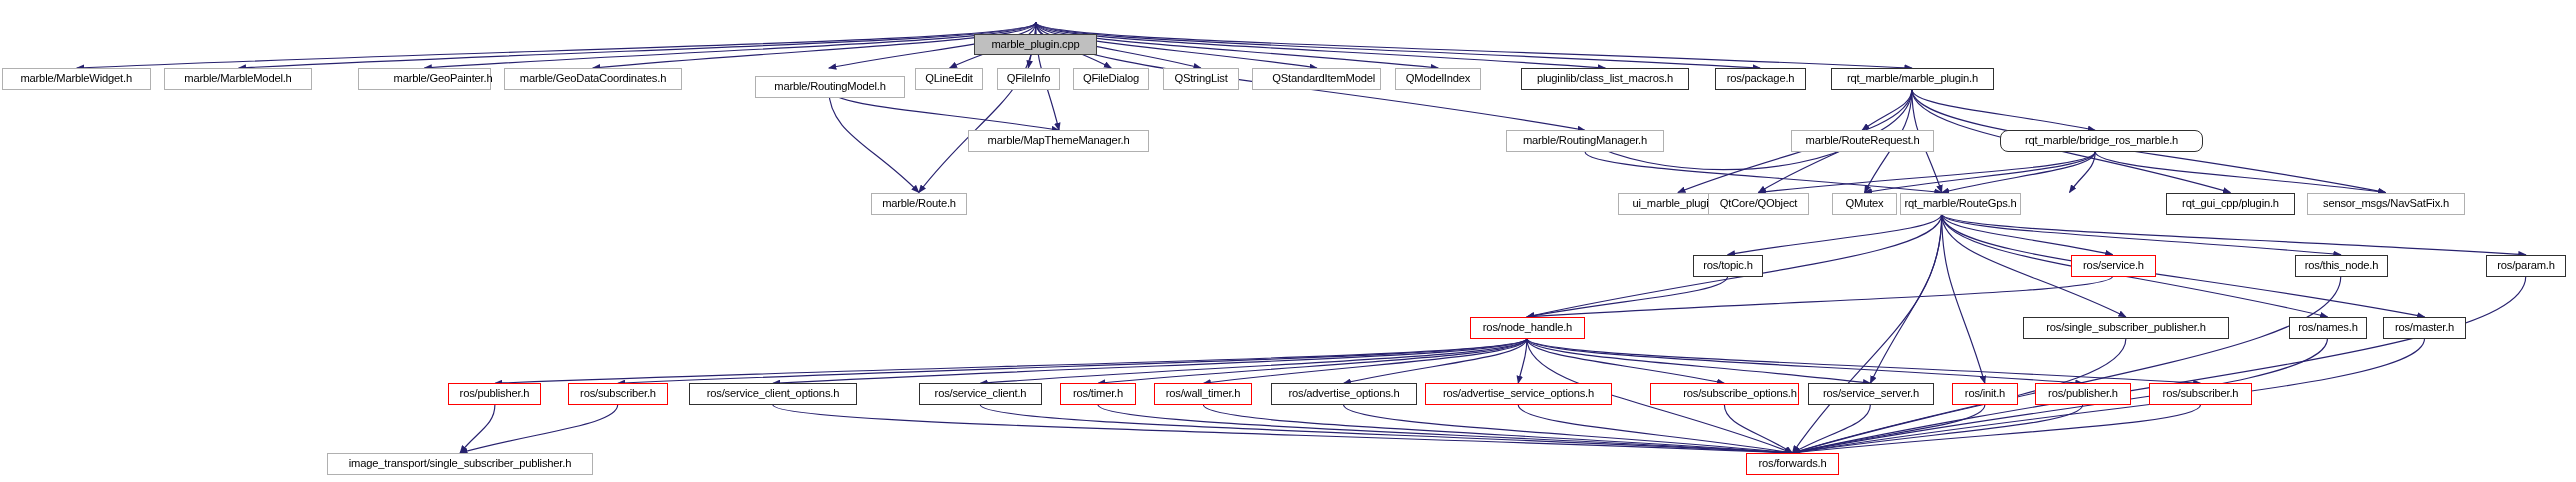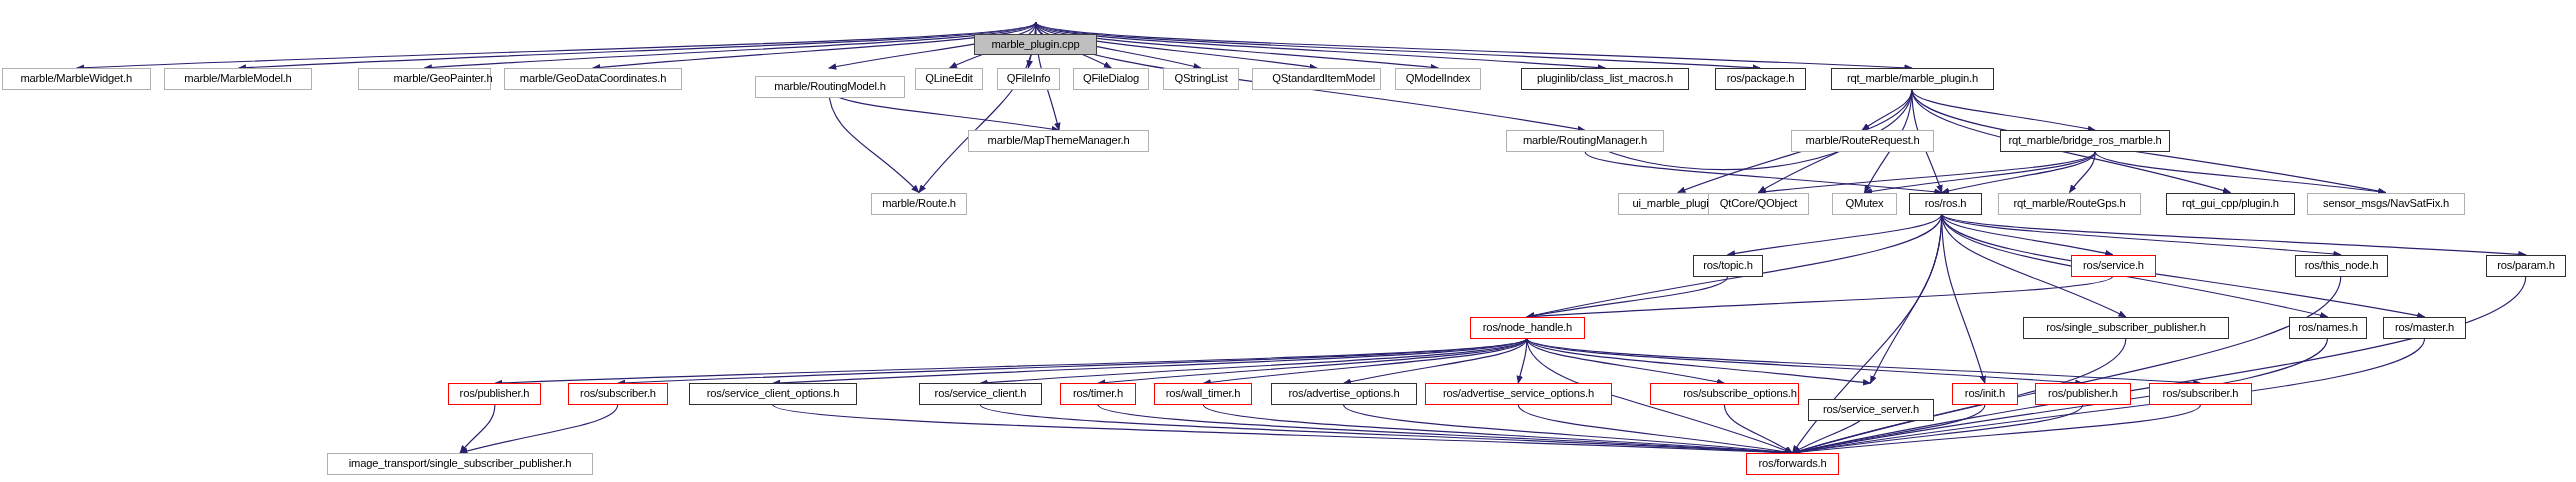--- a/index.html
+++ b/index.html
@@ -181,39 +181,39 @@
       </div>
       <div class="node " style="left: 968px; top: 130px; width: 181px;">
         <span class="node-label">marble/MapThemeManager.h</span>
       </div>
       <div class="node " style="left: 1506px; top: 130px; width: 158px;">
         <span class="node-label">marble/RoutingManager.h</span>
       </div>
       <div class="node " style="left: 1791px; top: 130px; width: 143px;">
         <span class="node-label">marble/RouteRequest.h</span>
       </div>
-      <div class="node black" style="left: 2000px; top: 130px; width: 170px;">
+      <div class="node black" style="left: 2000px; top: 130px; width: 203px; border-radius: 8px;">
         <span class="node-label">rqt_marble/bridge_ros_marble.h</span>
       </div>
       <div class="node " style="left: 871px; top: 193px; width: 96px;">
         <span class="node-label">marble/Route.h</span>
       </div>
       <div class="node " style="left: 1618px; top: 193px; width: 120px;">
         <span class="node-label">ui_marble_plugin.h</span>
       </div>
       <div class="node " style="left: 1708px; top: 193px; width: 101px;">
         <span class="node-label">QtCore/QObject</span>
       </div>
       <div class="node " style="left: 1832px; top: 193px; width: 65px;">
         <span class="node-label">QMutex</span>
       </div>
       <div class="node black" style="left: 1909px; top: 193px; width: 73px;">
         <span class="node-label">ros/ros.h</span>
       </div>
-      <div class="node " style="left: 1998px; top: 193px; width: 143px;">
+      <div class="node " style="left: 1900px; top: 193px; width: 121px;">
         <span class="node-label">rqt_marble/RouteGps.h</span>
       </div>
       <div class="node black" style="left: 2166px; top: 193px; width: 129px;">
         <span class="node-label">rqt_gui_cpp/plugin.h</span>
       </div>
       <div class="node " style="left: 2307px; top: 193px; width: 158px;">
         <span class="node-label">sensor_msgs/NavSatFix.h</span>
       </div>
       <div class="node black" style="left: 1693px; top: 255px; width: 70px;">
         <span class="node-label">ros/topic.h</span>
@@ -259,21 +259,21 @@
       </div>
       <div class="node black" style="left: 1271px; top: 383px; width: 146px;">
         <span class="node-label">ros/advertise_options.h</span>
       </div>
       <div class="node red" style="left: 1425px; top: 383px; width: 187px;">
         <span class="node-label">ros/advertise_service_options.h</span>
       </div>
       <div class="node red" style="left: 1650px; top: 383px; width: 149px; padding-left: 36px;">
         <span class="node-label">ros/subscribe_options.h</span>
       </div>
-      <div class="node black" style="left: 1808px; top: 383px; width: 126px; margin-top: 16px;">
+      <div class="node black" style="left: 1808px; top: 383px; width: 126px;">
         <span class="node-label">ros/service_server.h</span>
       </div>
       <div class="node red" style="left: 1952px; top: 383px; width: 66px;">
         <span class="node-label">ros/init.h</span>
       </div>
       <div class="node red" style="left: 2035px; top: 383px; width: 96px;">
         <span class="node-label">ros/publisher.h</span>
       </div>
       <div class="node red" style="left: 2149px; top: 383px; width: 103px;">
         <span class="node-label">ros/subscriber.h</span>

